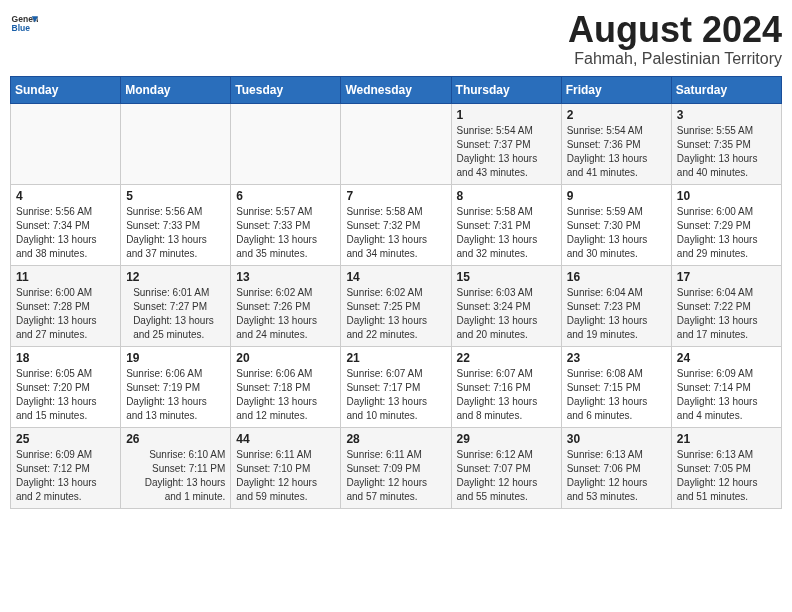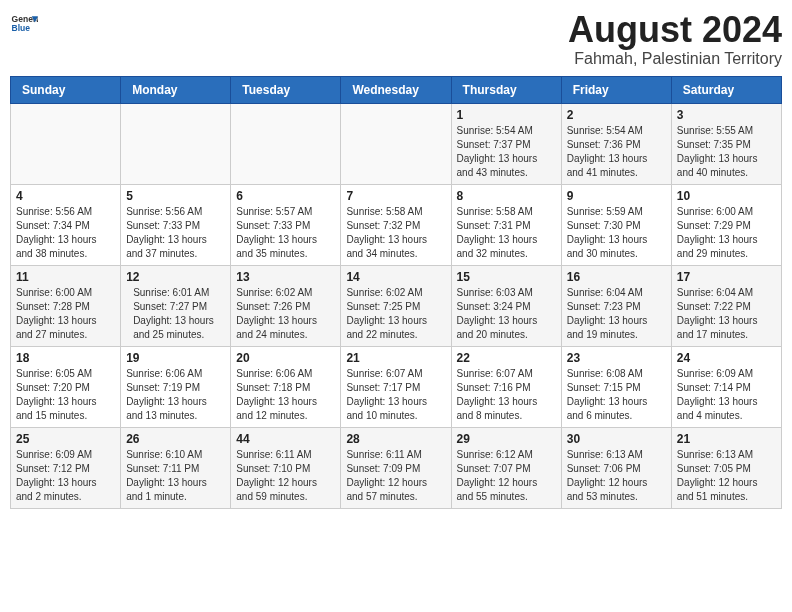--- a/index.html
+++ b/index.html
@@ -40,21 +40,21 @@
       color: #444;
     }
     .calendar {
       width: 100%;
       border-collapse: collapse;
       font-size: 10.5px;
     }
     .calendar thead tr th {
       background: #2a6ebb;
       color: #fff;
-      padding: 6px 11px;
+      padding: 6px 4px;
       text-align: left;
       font-size: 12px;
       font-weight: bold;
       border: 1px solid #1a4e99;
     }
     .calendar tbody tr td {
       border: 1px solid #ccc;
       vertical-align: top;
       padding: 4px 5px;
       width: 14.28%;
@@ -296,21 +296,21 @@
       <tr>
         <td>
           <div class="cell-date">25</div>
           <div class="cell-info" style="white-space: pre-line;">Sunrise: 6:09 AM
 Sunset: 7:12 PM
 Daylight: 13 hours
 and 2 minutes.</div>
         </td>
         <td>
           <div class="cell-date">26</div>
-          <div class="cell-info" style="white-space: pre-line;">Sunrise: 6:10 AM
+          <div class="cell-info" style="white-space: pre-line; text-align: right;">Sunrise: 6:10 AM
 Sunset: 7:11 PM
 Daylight: 13 hours
 and 1 minute.</div>
         </td>
         <td>
           <div class="cell-date">44</div>
           <div class="cell-info" style="white-space: pre-line;">Sunrise: 6:11 AM
 Sunset: 7:10 PM
 Daylight: 12 hours
 and 59 minutes.</div>

